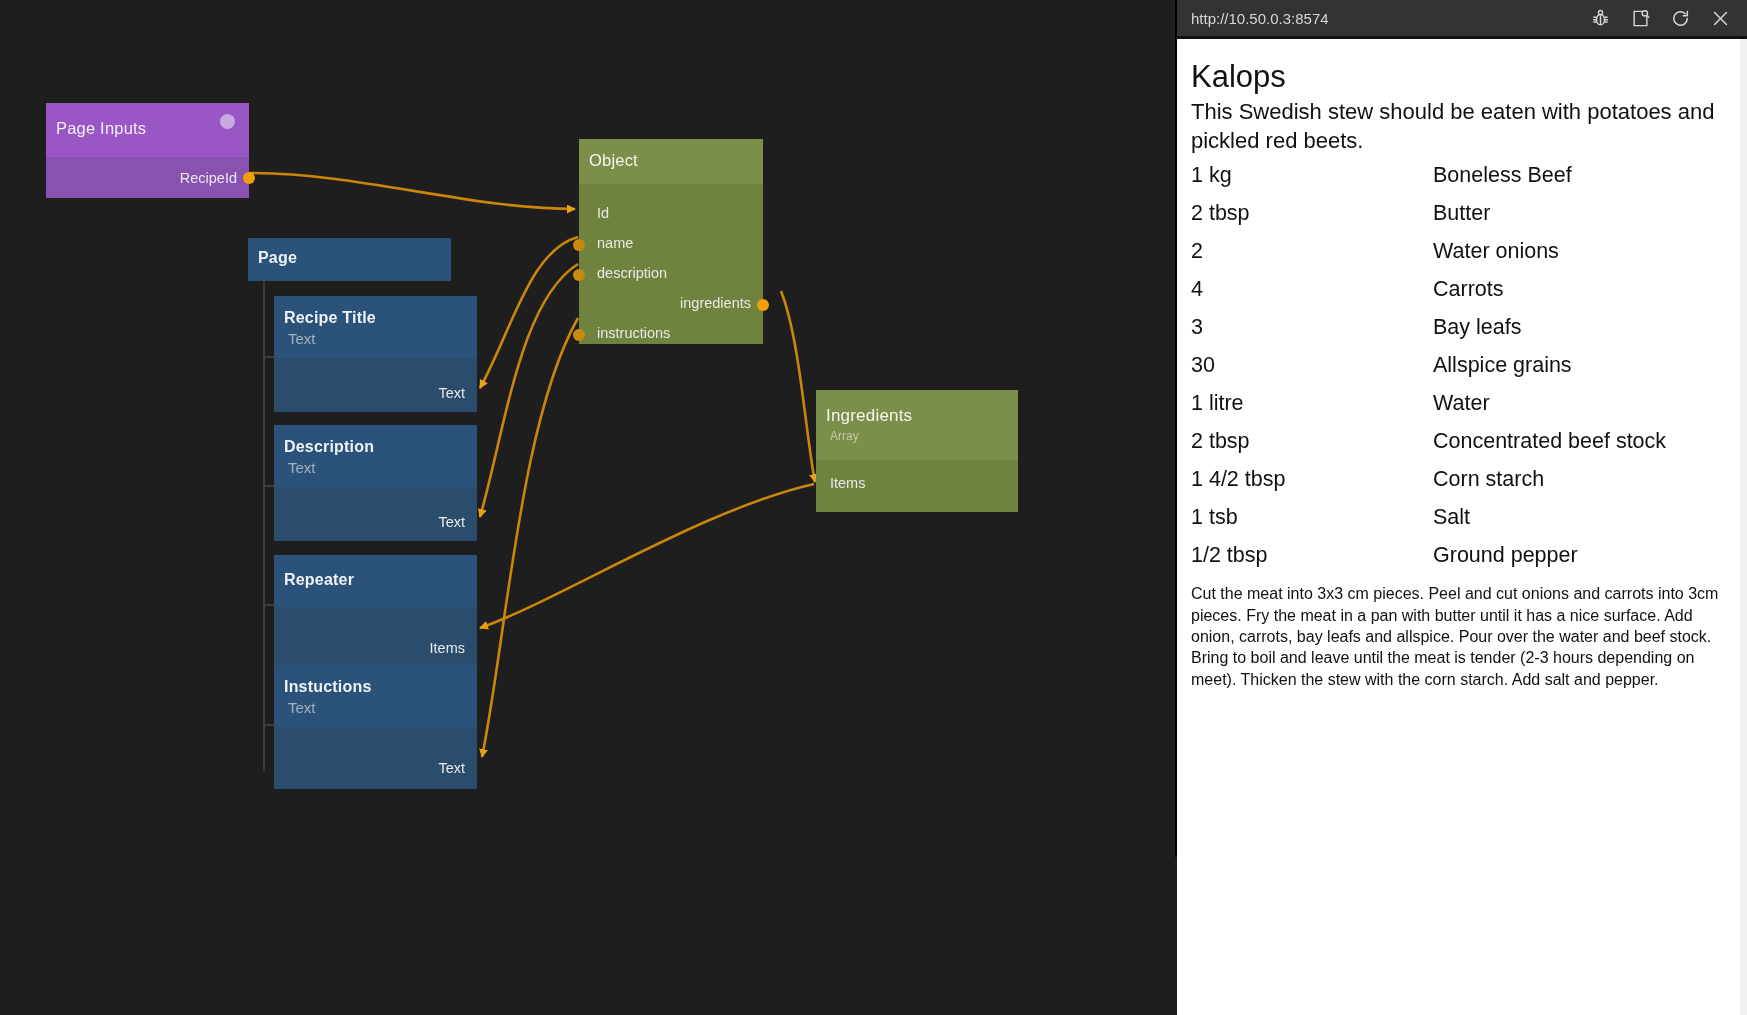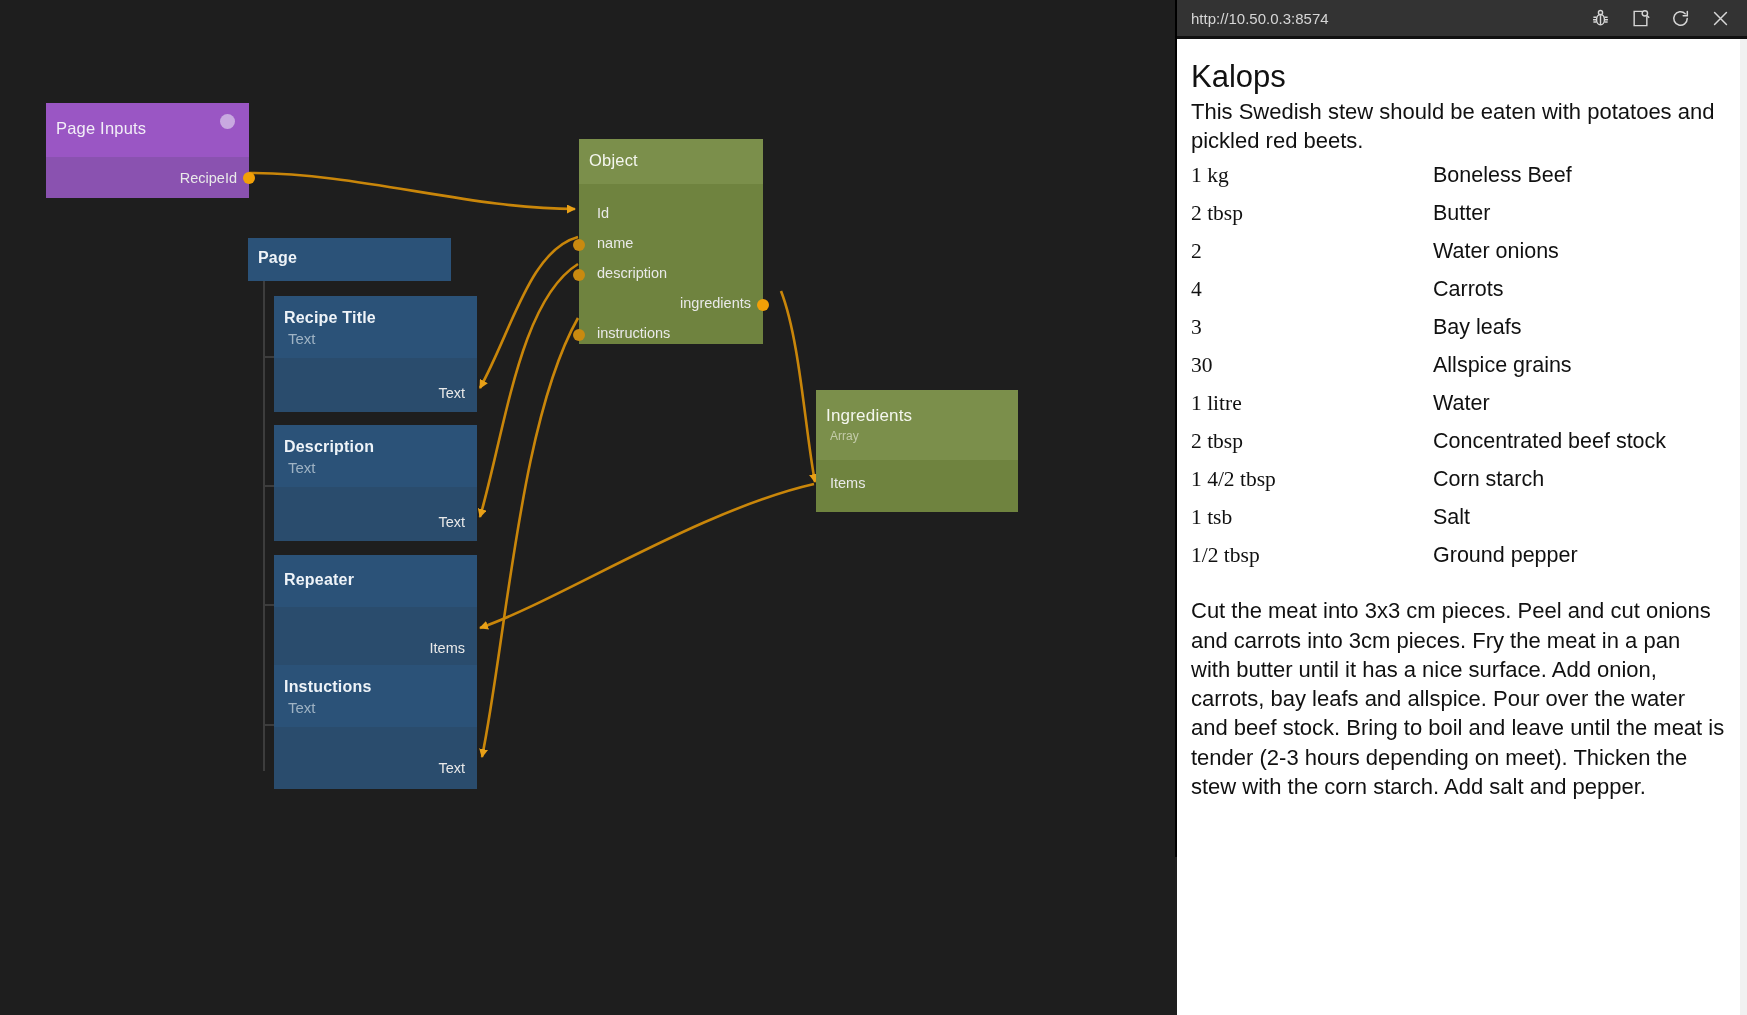--- a/index.html
+++ b/index.html
@@ -111,22 +111,22 @@
   #bcontent h1 {
     margin: 6px 0 2px 0;
     font-size: 31px; font-weight: normal; line-height: 1.15;
   }
   #bdesc { font-size: 22px; line-height: 1.33; margin: 0 0 2px 0; }
   #ingr { width: 100%; border-collapse: collapse; }
   #ingr td {
     font-size: 21.5px; line-height: 1.3;
     padding: 5px 0 5px 0; vertical-align: top;
   }
-  #ingr td.qty { width: 242px; font-family: Liberation Serif, serif; }
-  #binstr { font-size: 22px; line-height: 1.33; margin: 22px 0 0 0; }
+  #ingr td.qty { width: 242px; }
+  #binstr { font-size: 16px; line-height: 1.33; margin: 9px 0 0 0; }
   
   #bgutter {
     position: absolute; right: 0; top: 39px;
     width: 7px; height: 976px; background: #f1f1f1;
   }
 </style>
 </head>
 <body>
 
 <div id="root">

